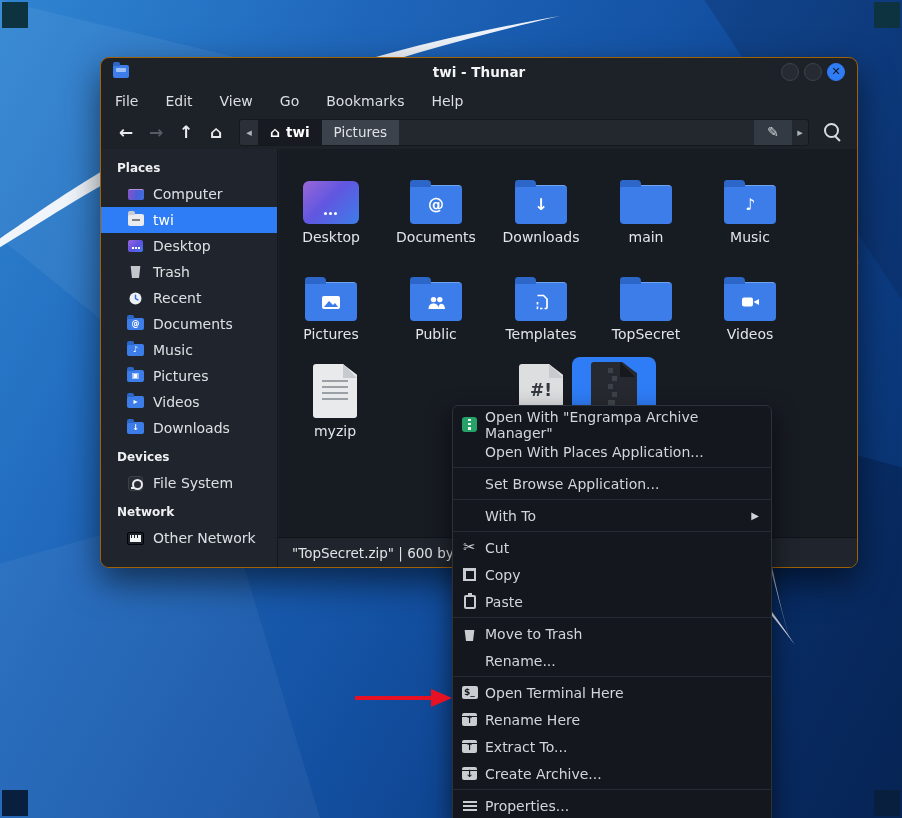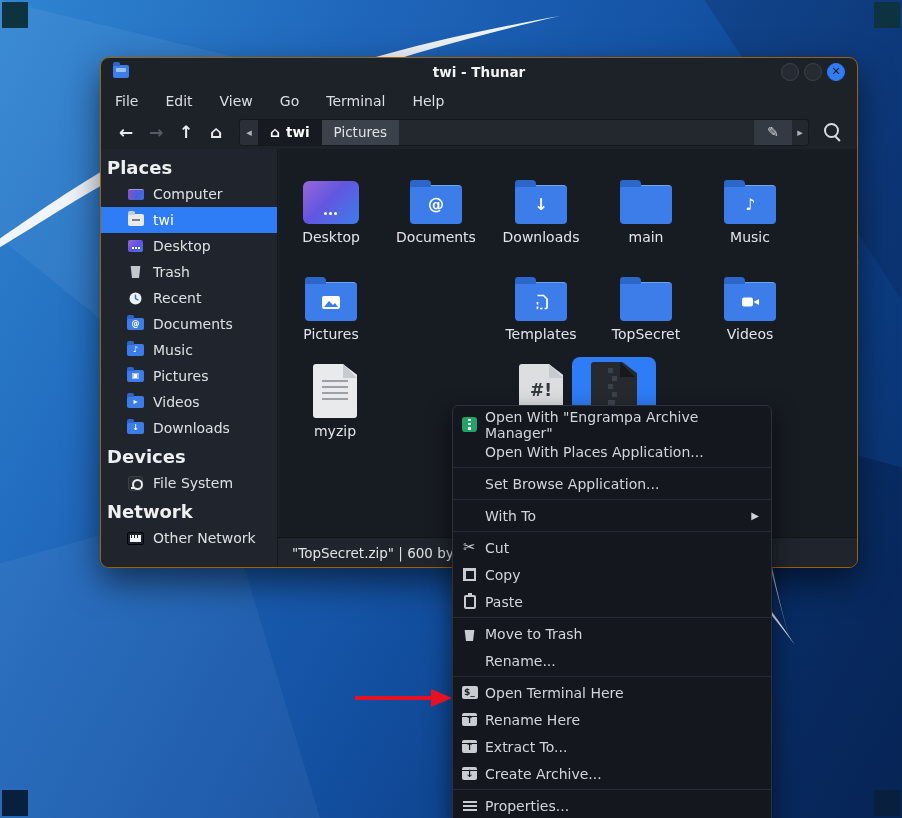--- a/index.html
+++ b/index.html
@@ -54,22 +54,22 @@
     display:flex; align-items:center; justify-content:center; }
   .search-btn { width:30px; height:27px; position:relative; }
   .search-btn::before { content:""; position:absolute; left:7px; top:4px; width:11px; height:11px;
     border:2px solid #d8dbde; border-radius:50%; }
   .search-btn::after { content:""; position:absolute; left:18px; top:16px; width:7px; height:2px;
     background:#d8dbde; transform:rotate(45deg); transform-origin:left center; }
 
   
   .sidebar { position:absolute; left:0; top:91px; width:177px; bottom:0; background:#20252d;
     padding-top:6px; border-right:1px solid #14181d; }
-  .sb-header { height:26px; line-height:26px; padding-left:6px; color:#eef0f2;
-    font-size:18px; font-weight:bold; }
+  .sb-header { height:26px; line-height:26px; padding-left:16px; color:#eef0f2;
+    font-size:12px; font-weight:bold; }
   .sb-row { height:26px; display:flex; align-items:center; padding-left:26px; gap:9px;
     color:#dde0e3; font-size:14px; position:relative; }
   .sb-row.selected { background:#2e7cf6; color:#ffffff; }
   .sb-ic { width:17px; display:flex; justify-content:center; flex:none; }
   .gap3 { margin-top:3px; }
 
   .ic-computer { width:16px; height:11px; border-radius:2px;
     background:linear-gradient(100deg,#8a52c8,#4a5fd8 55%,#3e6fe0); border-top:1px solid #b490e0; }
   .ic-homefolder { width:16px; height:12px; background:#e9ebee; border-radius:2px; position:relative; }
   .ic-homefolder::before { content:""; position:absolute; left:0; top:-3px; width:7px; height:4px;
@@ -210,21 +210,21 @@
       <div class="ctrl"></div>
       <div class="ctrl close">✕</div>
     </div>
   </div>
 
   <div class="menubar">
     <span>File</span>
     <span>Edit</span>
     <span>View</span>
     <span>Go</span>
-    <span>Terminal</span>
+    <span>Bookmarks</span>
     <span>Help</span>
   </div>
 
   <div class="toolbar">
     <div class="nav-btn">←</div>
     <div class="nav-btn dim">→</div>
     <div class="nav-btn">↑</div>
     <div class="nav-btn">⌂</div>
     <div class="pathbar">
       <div class="pb-btn pb-chevron">◂</div>
@@ -376,20 +376,33 @@
       <div class="icon-wrap">
           <div class="folder">
         <svg width="20" height="15" viewBox="0 0 20 15">
               <rect x="1" y="1" width="18" height="13" rx="2" fill="#ffffff"></rect>
               <path d="M3 12 L8 6 L12 10 L14 8 L17 12 Z" fill="#3d7de9"></path>
             </svg>
       </div>
         </div>
       <div class="flabel">Pictures</div>
     </div>
+    <div class="cell" style="left:107px;top:110px">
+      <div class="icon-wrap">
+          <div class="folder">
+        <svg width="19" height="15" viewBox="0 0 19 15">
+              <circle cx="6.5" cy="4.6" r="2.7" fill="#fff"></circle>
+              <circle cx="12.8" cy="4.6" r="2.7" fill="#fff"></circle>
+              <path d="M1.5 14c0-3.6 2.2-5.4 5-5.4s5 1.8 5 5.4z" fill="#fff"></path>
+              <path d="M11 14c.3-3 1.5-5.2 2.8-5.2 2.4 0 4.2 1.8 4.2 5.2z" fill="#fff"></path>
+            </svg>
+      </div>
+        </div>
+      <div class="flabel">Public</div>
+    </div>
     <div class="cell" style="left:212px;top:110px">
       <div class="icon-wrap">
           <div class="folder">
         <svg width="18" height="18" viewBox="0 0 18 18">
               <path d="M5.5 2.5h6l3.5 3.5v9.5" fill="none" stroke="#fff" stroke-width="1.7"></path>
               <path d="M15 15.5H5.5V9" fill="none" stroke="#fff" stroke-width="1.7" stroke-dasharray="2.5 2"></path>
             </svg>
       </div>
         </div>
       <div class="flabel">Templates</div>

